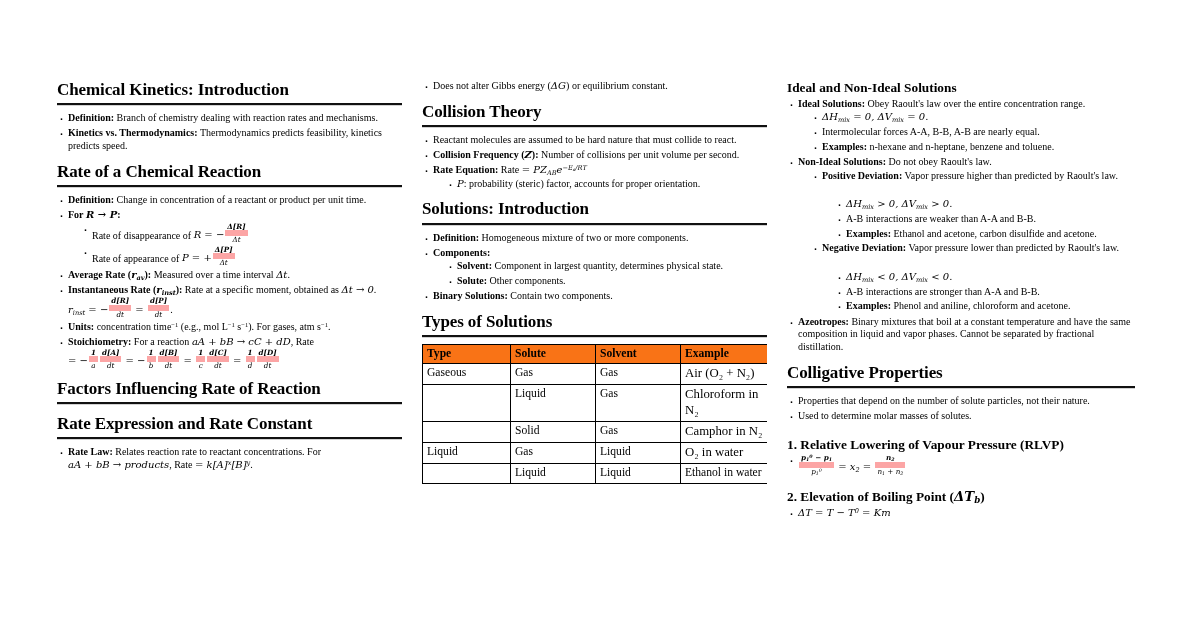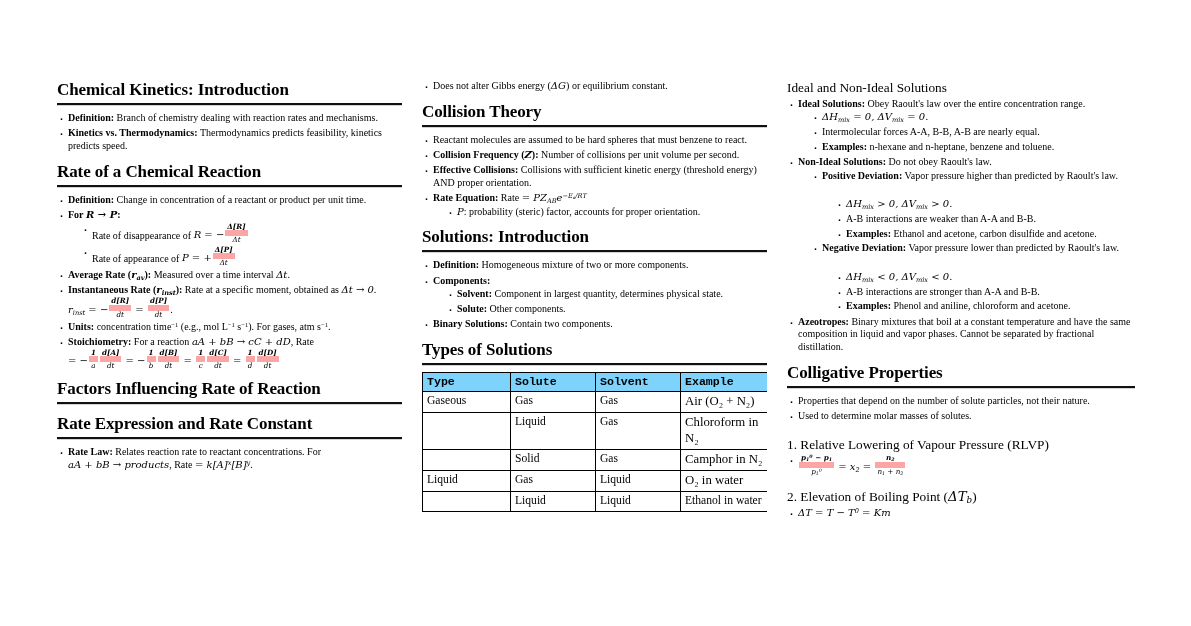--- a/index.html
+++ b/index.html
@@ -43,21 +43,21 @@
   h2.sec.gap { margin-top: 9px; }
   .rule {
     border: 0;
     height: 0;
     border-top: 2px solid #111;
     border-bottom: 1px solid #d2d2d2;
     margin: 0 0 6px 0;
   }
   h3.sub {
     font-size: 13.3px;
-    font-weight: normal;
+    font-weight: bold;
     margin: 0 0 2px 0;
     line-height: 1.18;
   }
   h3.sub.gap { margin-top: 14px; }
 
   ul {
     list-style: none;
     margin: 0;
     padding: 0;
   }
@@ -107,23 +107,22 @@
   table.t th, table.t td {
     border: 1px solid #000;
     padding: 2px 4px;
     text-align: left;
     vertical-align: top;
     line-height: 1.25;
     font-weight: normal;
     height: 14px;
   }
   table.t thead th {
-    background: #7dd3fc;
+    background: #f97316;
     font-weight: bold;
-    font-family: Liberation Mono, monospace;
   }
   col.c1 { width: 88px; }
   col.c2 { width: 85px; }
   col.c3 { width: 85px; }
   col.c4 { width: 87px; }
   .bigchem { font-size: 1.1em; }
 </style>
 </head>
 <body>
 
@@ -175,23 +174,22 @@
 
     <div class="col">
 
       <ul>
         <li><span>Does not alter Gibbs energy (</span><span class="m">ΔG</span><span>) or equilibrium constant.</span></li>
       </ul>
 
       <h2 class="sec gap">Collision Theory</h2>
       <hr class="rule">
       <ul>
-        <li>Reactant molecules are assumed to be hard spheres that must benzene to react.</li>
+        <li>Reactant molecules are assumed to be hard nature that must collide to react.</li>
         <li><b>Collision Frequency (<span class="m">Z</span>):</b> <span>Number of collisions per unit volume per second.</span></li>
-        <li><b>Effective Collisions:</b> <span>Collisions with sufficient kinetic energy (threshold energy) AND proper orientation.</span></li>
         <li><b>Rate Equation:</b> <span>Rate</span>
           <span class="m">= <i>PZ</i><sub>AB</sub><i>e</i><sup>−E<sub>a</sub>/RT</sup></span>
           <ul class="lvl2">
             <li><span class="m">P</span><span>: probability (steric) factor, accounts for proper orientation.</span></li>
           </ul>
         </li>
       </ul>
 
       <h2 class="sec gap">Solutions: Introduction</h2>
       <hr class="rule">

